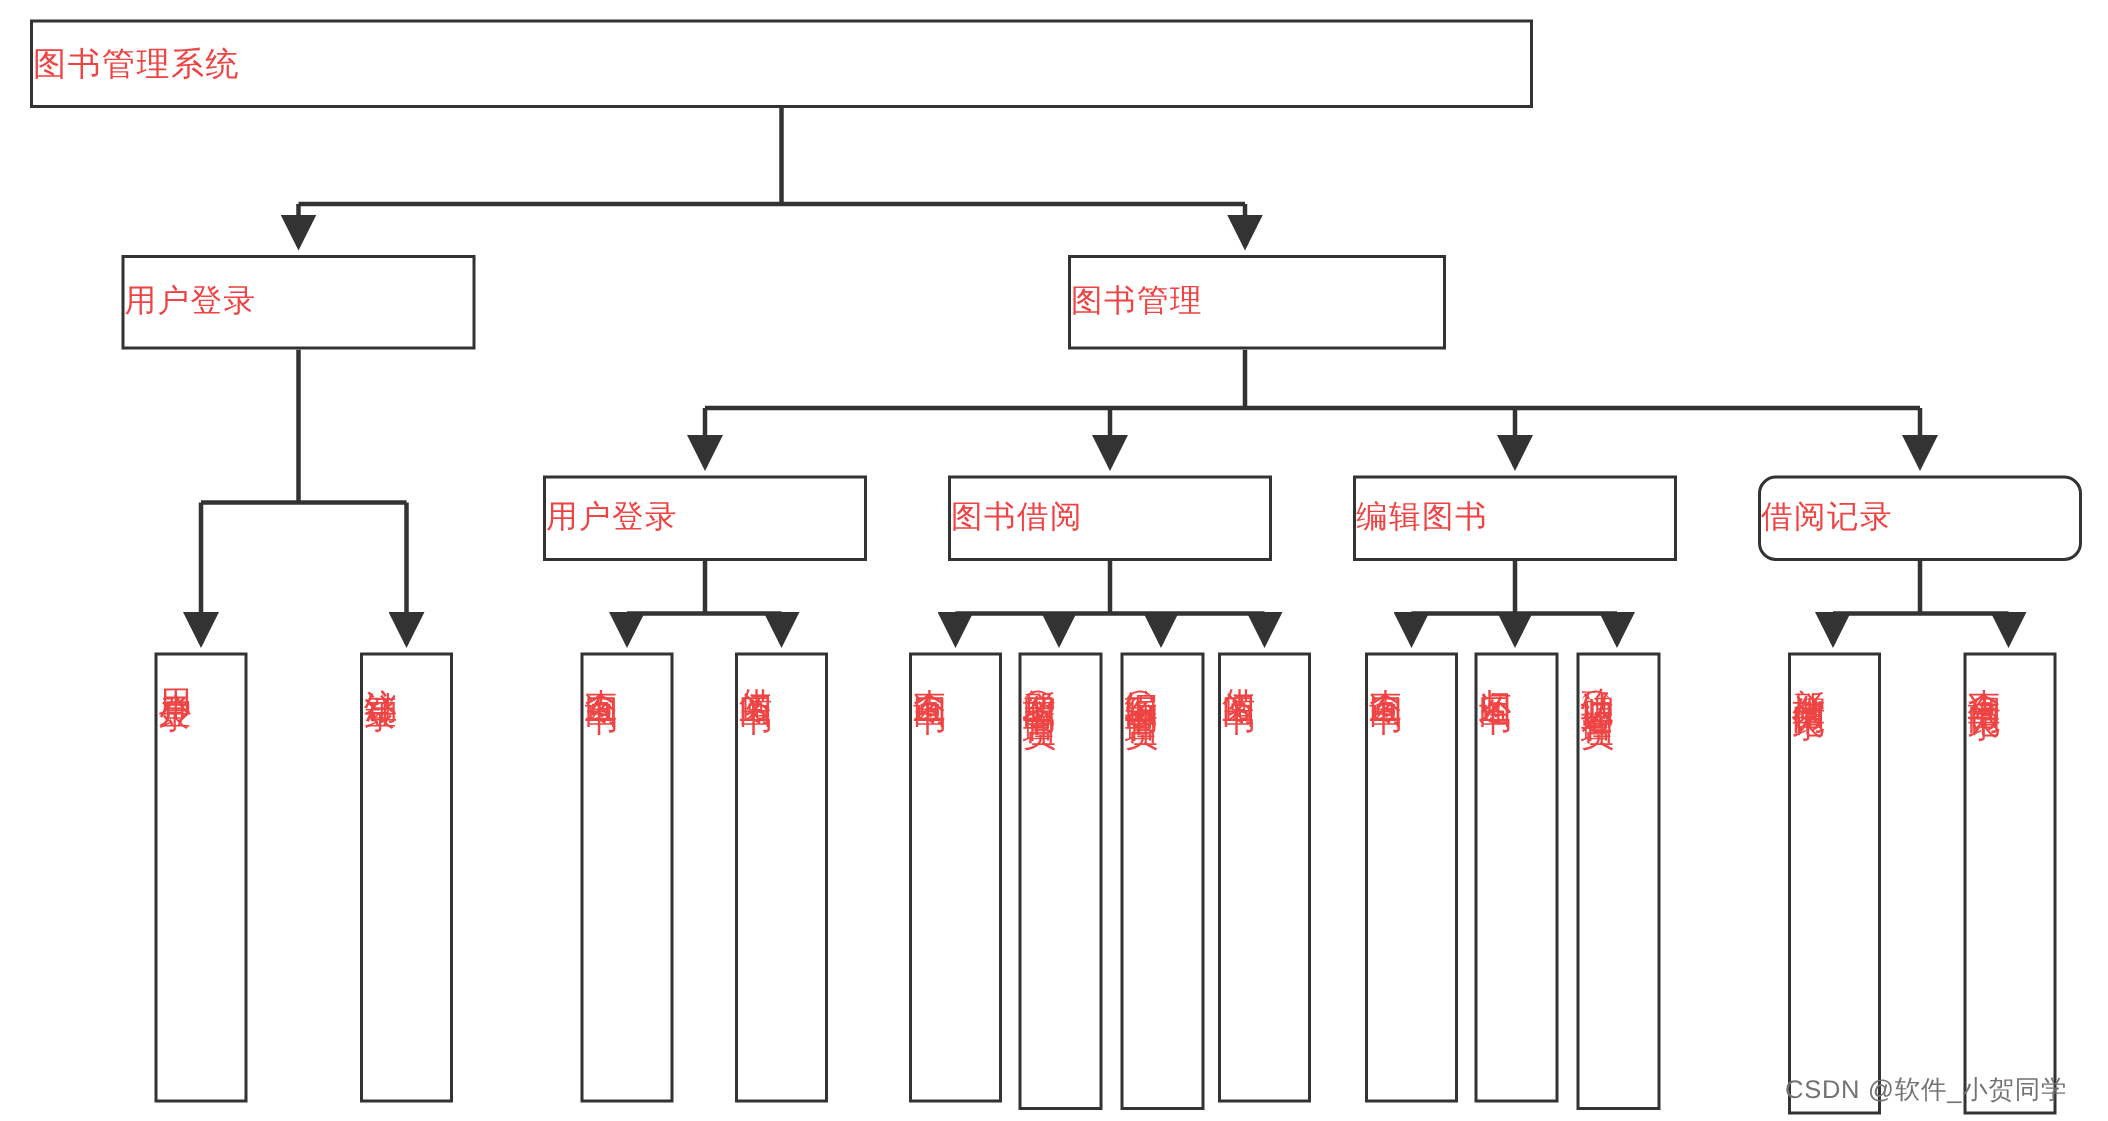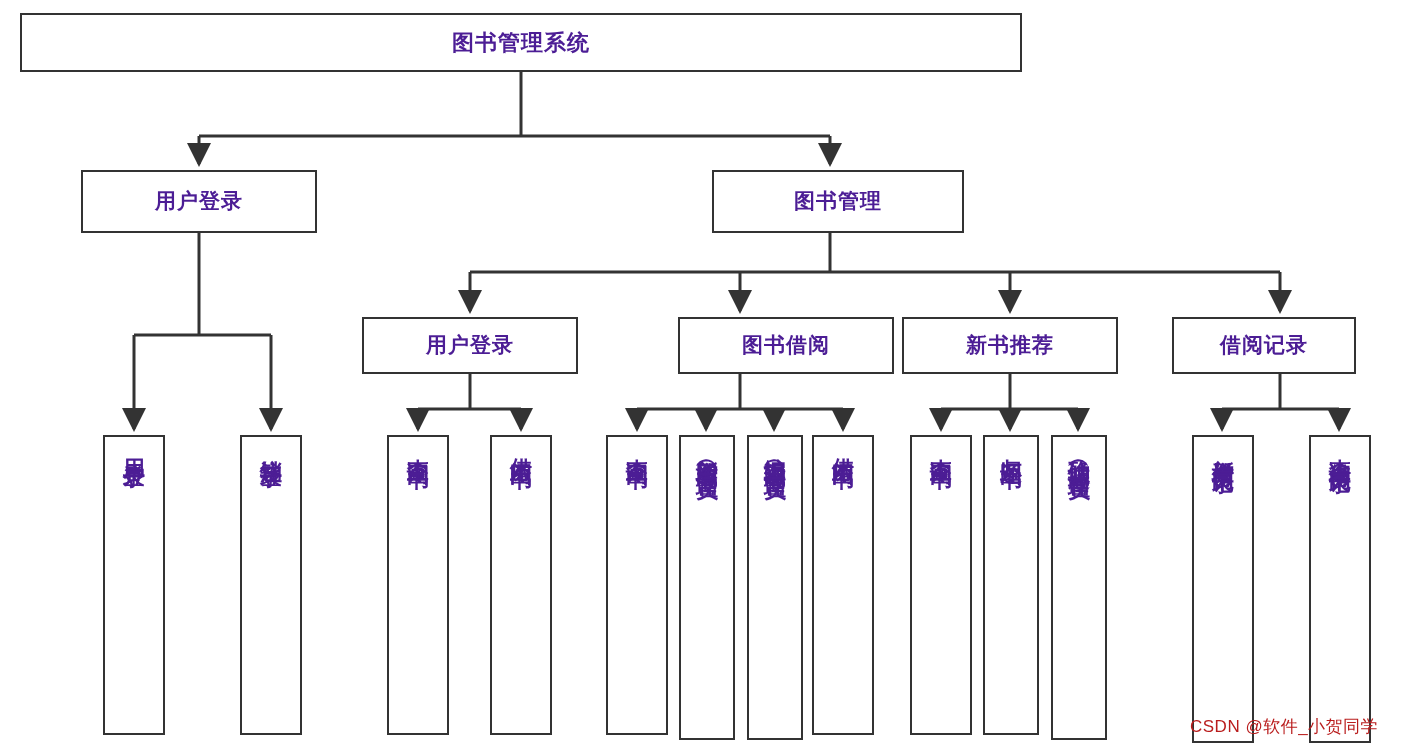--- a/index.html
+++ b/index.html
@@ -23,23 +23,22 @@
     height: 747px;
     pointer-events: none;
   }
   .node {
     position: absolute;
     box-sizing: border-box;
     border: 2.5px solid #333333;
     background: #ffffff;
     display: flex;
     align-items: center;
-    justify-content: center;
-    color: #4c1d95;
-    font-weight: bold;
+    justify-content: flex-start;
+    color: #ef4444;
   }
   .node .label {
     display: block;
     text-align: center;
     line-height: 1.08;
     letter-spacing: 1px;
   }
   .node.horiz .label {
     font-size: 21px;
   }
@@ -52,21 +51,21 @@
     text-orientation: upright;
     font-size: 22px;
     letter-spacing: 3px;
     white-space: nowrap;
   }
   .node.root .label {
     font-size: 22px;
   }
   .watermark {
     position: absolute;
-    color: #b91c1c;
+    color: #737373;
     font-size: 17px;
     letter-spacing: 0.5px;
     white-space: nowrap;
     user-select: none;
   }
 </style>
 </head>
 <body>
 
 <div id="canvas">
@@ -128,27 +127,27 @@
   <div class="node horiz" style="left:81px; top:170px; width:236px; height:63px;">
     <span class="label">用户登录</span>
   </div>
   <div class="node horiz" style="left:712px; top:170px; width:252px; height:63px;">
     <span class="label">图书管理</span>
   </div>
 
   <div class="node horiz" style="left:362px; top:317px; width:216px; height:57px;">
     <span class="label">用户登录</span>
   </div>
-  <div class="node horiz" style="left:632px; top:317px; width:216px; height:57px;margin-left:46px;">
+  <div class="node horiz" style="left:632px; top:317px; width:216px; height:57px;">
     <span class="label">图书借阅</span>
   </div>
   <div class="node horiz" style="left:902px; top:317px; width:216px; height:57px;">
-    <span class="label">新书推荐</span>
+    <span class="label">编辑图书</span>
   </div>
-  <div class="node horiz" style="left:1172px; top:317px; width:184px; height:57px;">
+  <div class="node horiz" style="left:1172px; top:317px; width:216px; height:57px;border-radius:12px;">
     <span class="label">借阅记录</span>
   </div>
 
   <div class="node vert" style="left:103px; top:435px; width:62px; height:300px;">
     <span class="label">用户登录</span>
   </div>
   <div class="node vert" style="left:240px; top:435px; width:62px; height:300px;">
     <span class="label">注销登录</span>
   </div>
 

